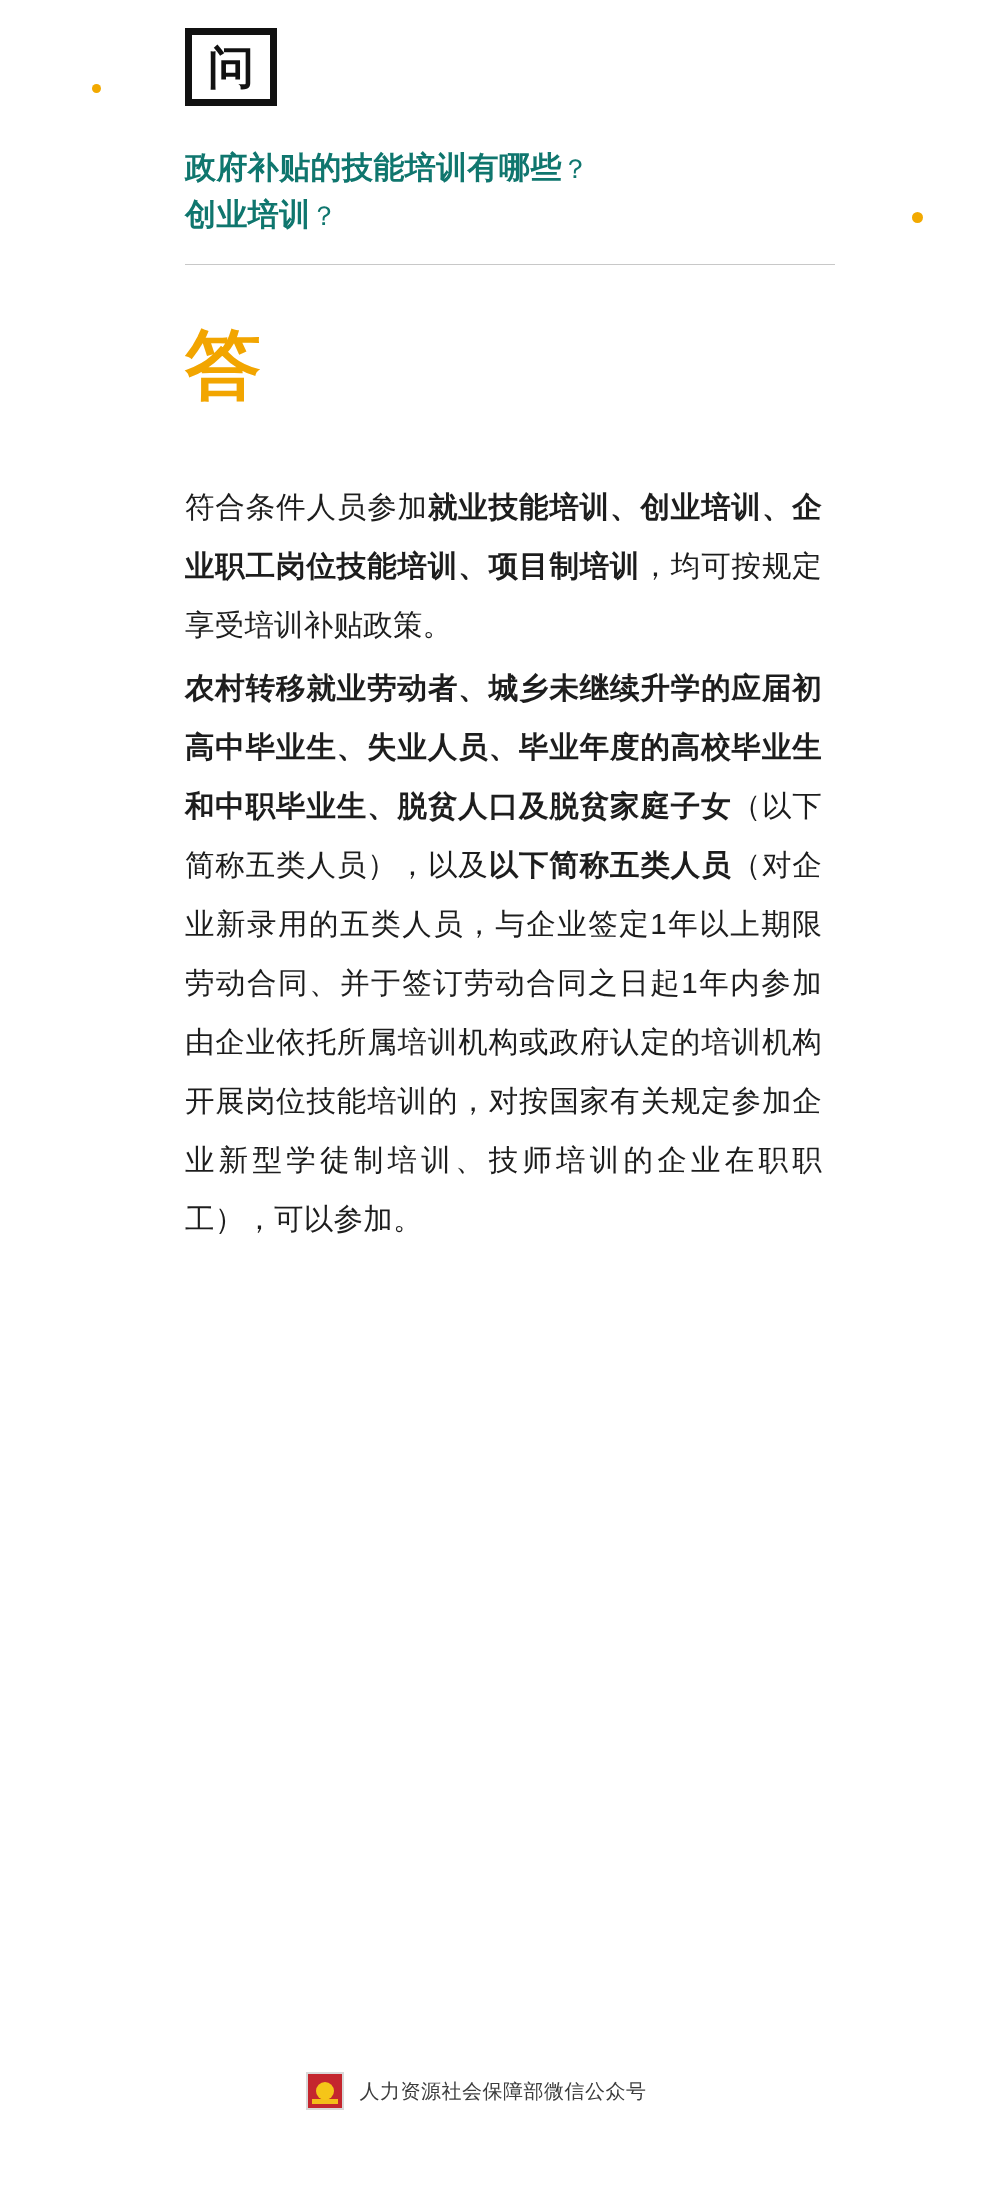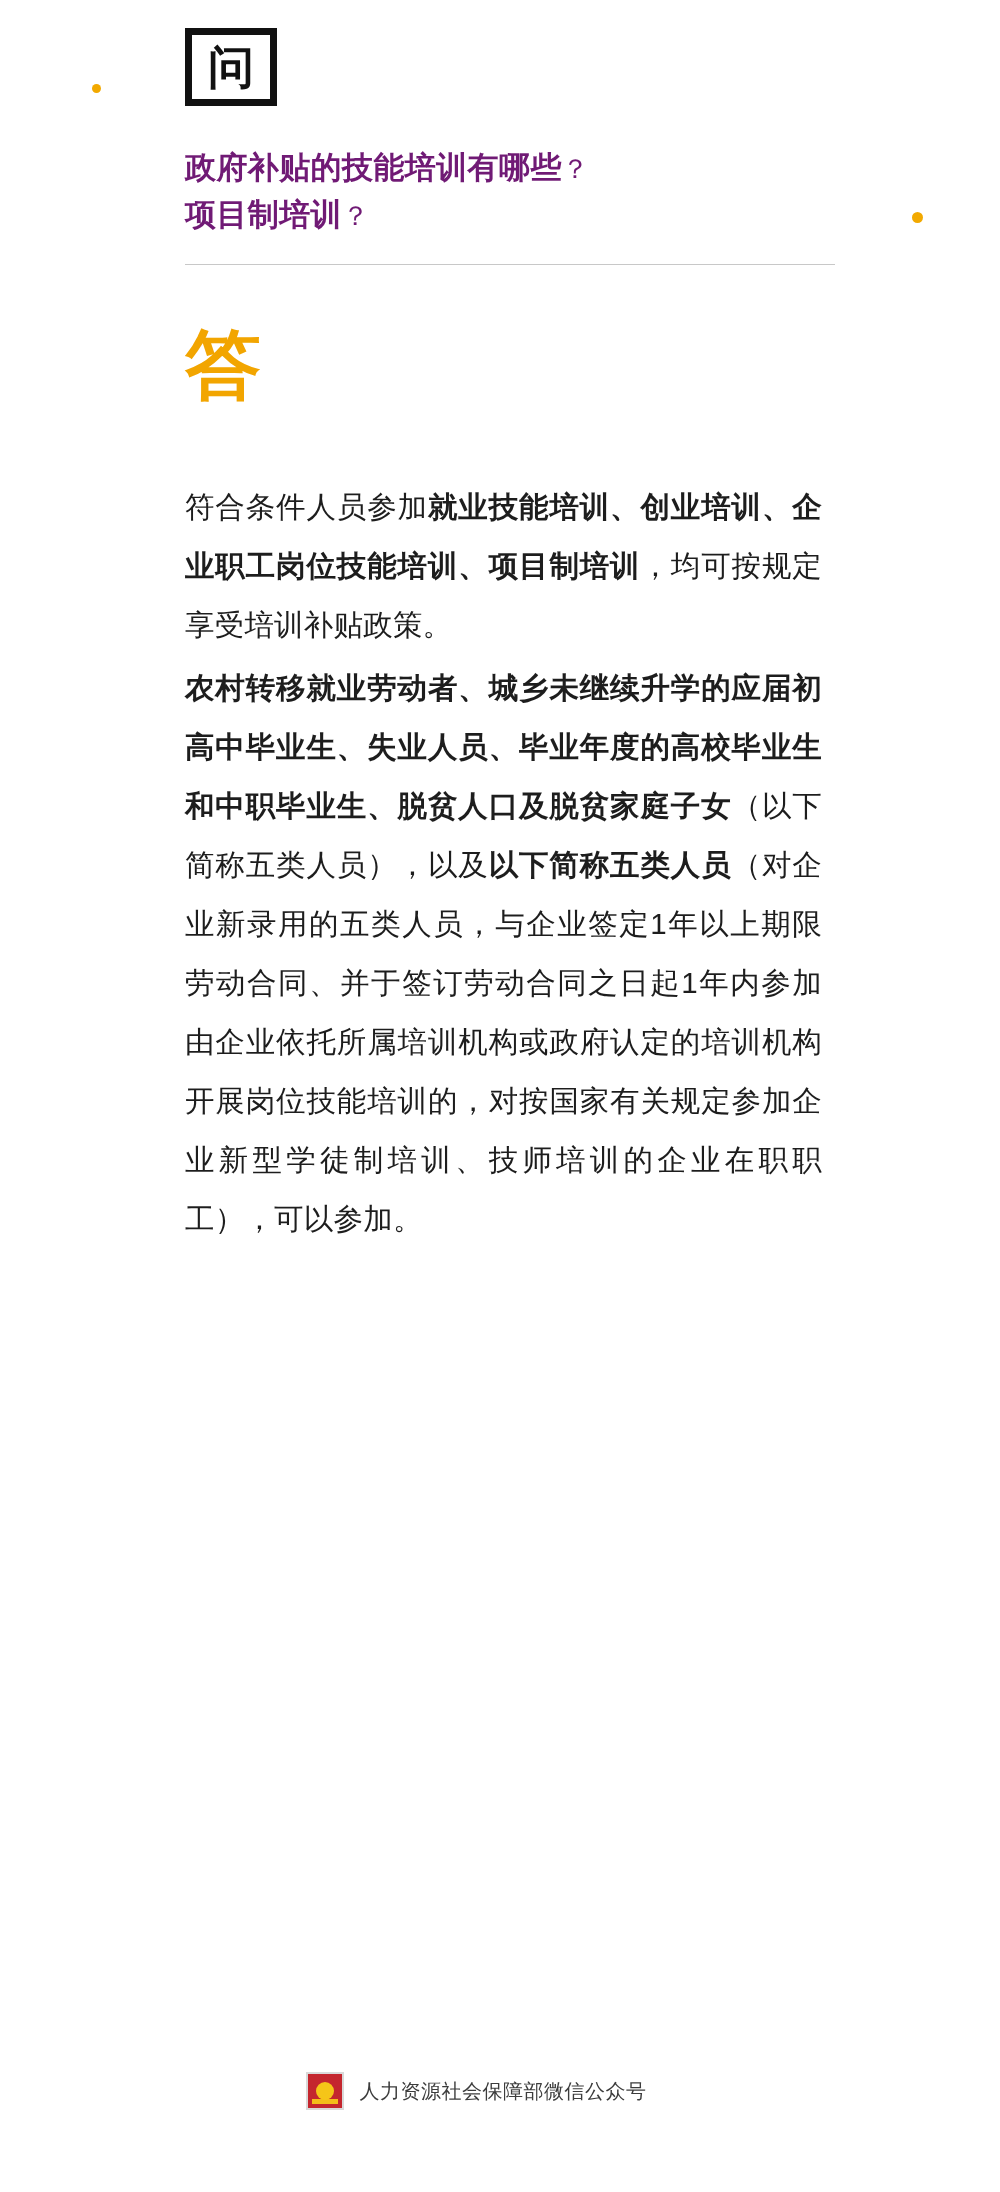--- a/index.html
+++ b/index.html
@@ -72,21 +72,21 @@
     justify-content: center;
     font-size: 46px;
   }
 
   
   .question {
     margin-top: 38px;
     font-size: 31px;
     font-weight: 700;
     line-height: 1.52;
-    color: #701a75;
+    color: #0f766e;
     letter-spacing: 0.4px;
   }
   .question .line {
     display: block;
   }
   .qmark {
     font-weight: 400;
     font-size: 27px;
   }
 
@@ -181,21 +181,21 @@
   <span class="dot dot-right"></span>
 
   <div class="inner">
 
     <div class="q-badge">
       <div class="glyph">问</div>
     </div>
 
     <div class="question">
       <span class="line"><span>政府补贴的技能培训有哪些</span><span class="qmark">？</span></span>
-      <span class="line"><span>项目制培训</span><span class="qmark">？</span></span>
+      <span class="line"><span>创业培训</span><span class="qmark">？</span></span>
     </div>
 
     <div class="divider"></div>
 
     <div class="a-badge">答</div>
 
     <div class="answer">
       <p><span>符合条件人员参加</span><b>就业技能培训、创业培训、企业职工岗位技能培训、项目制培训</b><span>，均可按规定享受培训补贴政策。</span></p>
       <p><b>农村转移就业劳动者、城乡未继续升学的应届初高中毕业生、失业人员、毕业年度的高校毕业生和中职毕业生、脱贫人口及脱贫家庭子女</b><span>（以下简称五类人员），以及</span><b>以下简称五类人员</b><span>（对企业新录用的五类人员，与企业签定1年以上期限劳动合同、并于签订劳动合同之日起1年内参加由企业依托所属培训机构或政府认定的培训机构开展岗位技能培训的，对按国家有关规定参加企业新型学徒制培训、技师培训的企业在职职工），可以参加。</span></p>
     </div>

